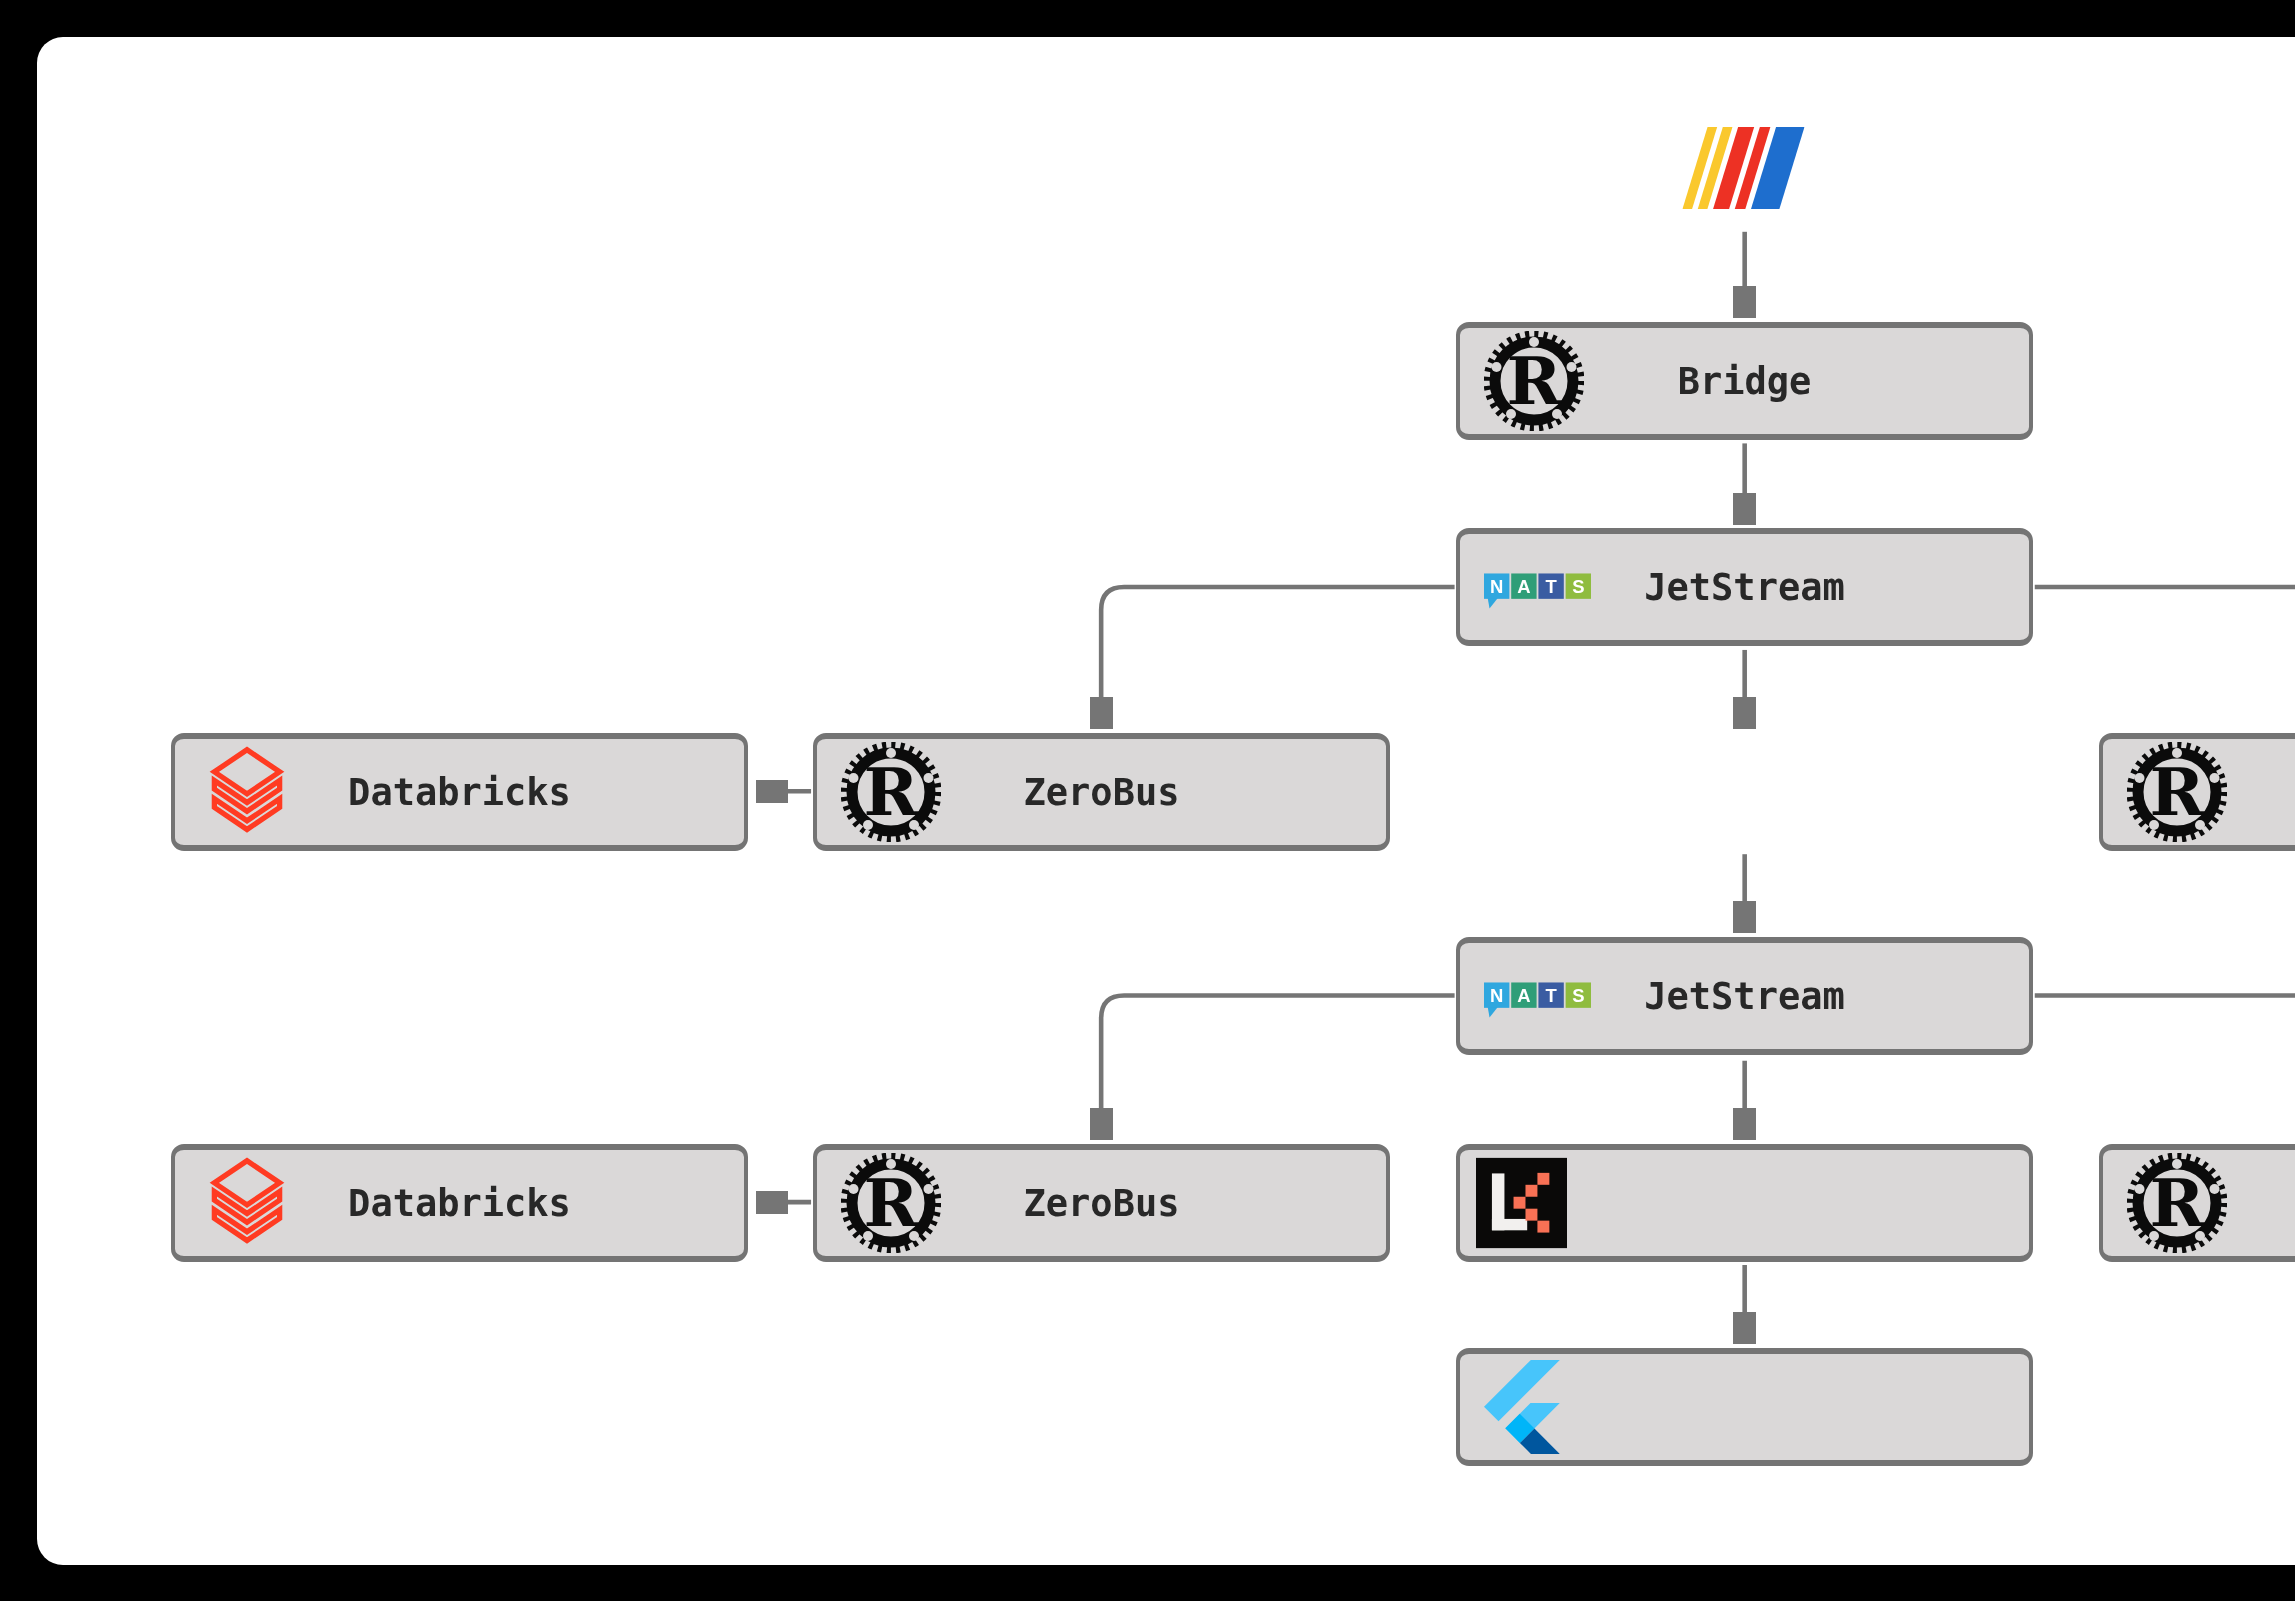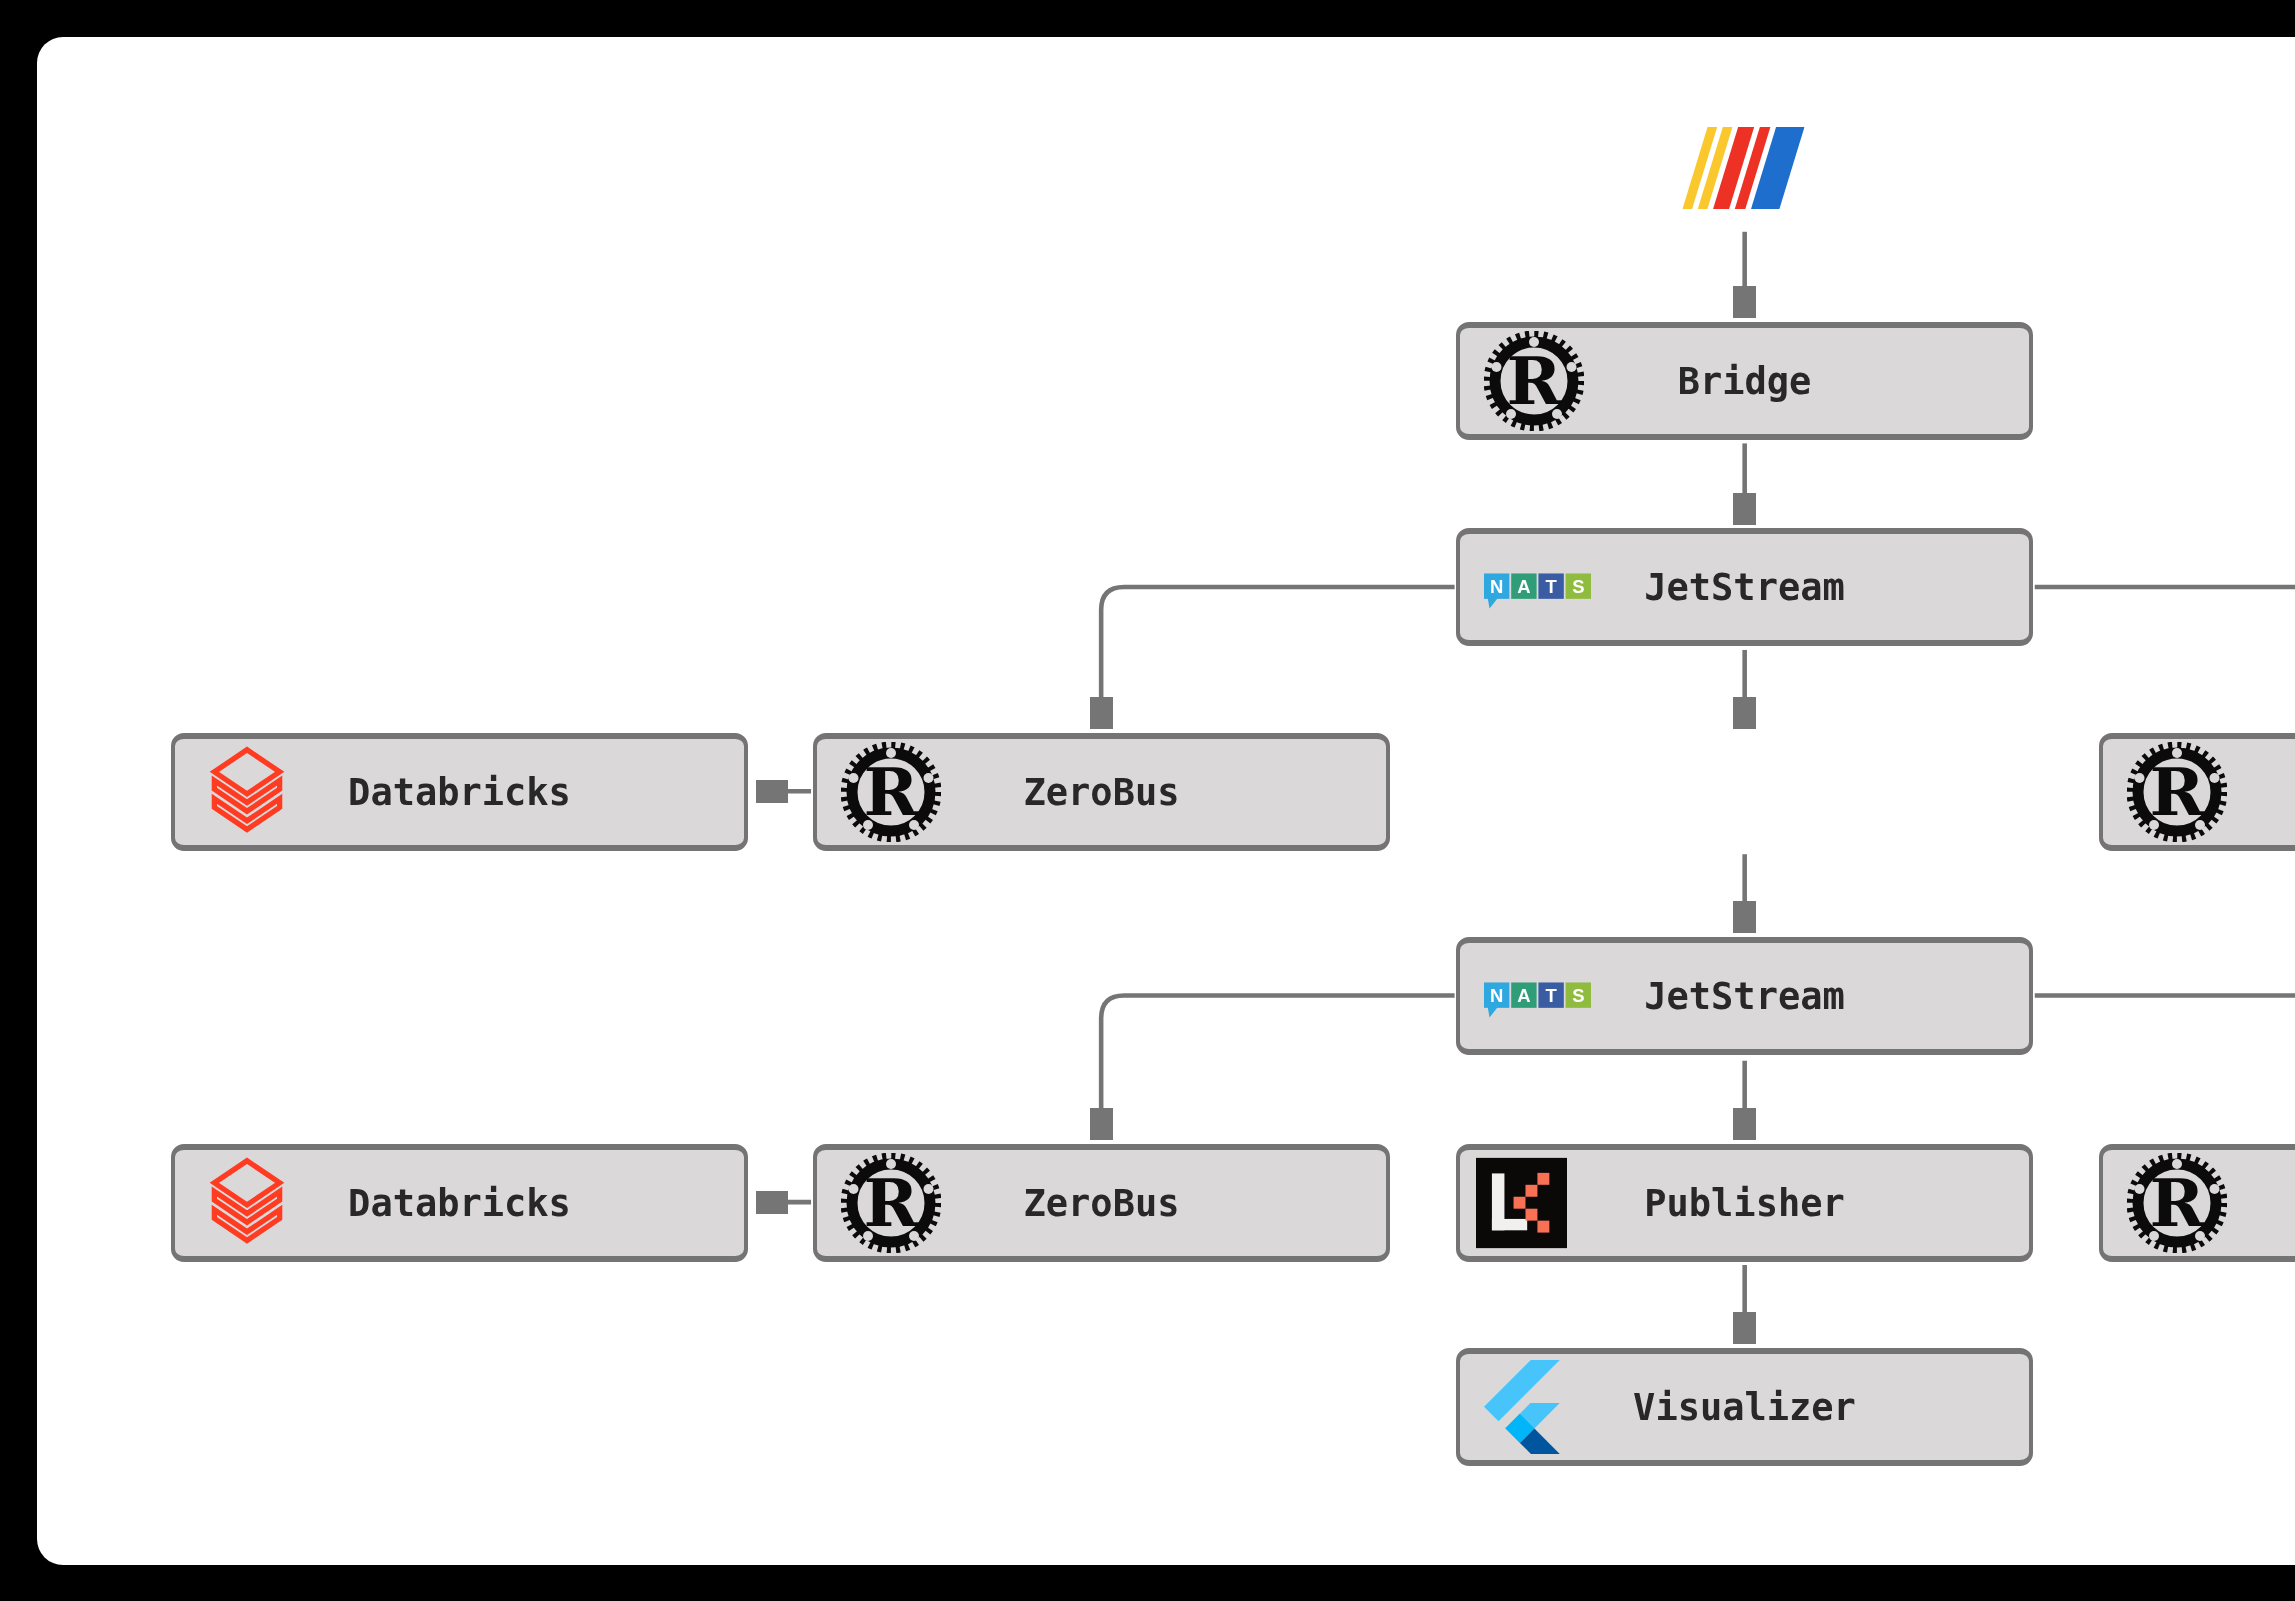--- a/index.html
+++ b/index.html
@@ -193,31 +193,29 @@
     <span class="icon"><svg width="100" height="100" viewBox="0 0 218 218">
           <use href="#sym-rust"></use>
         </svg></span>
     <span class="label">ZeroBus</span>
   </div>
 
   <div class="node" style="left:1456px;top:1144px">
     <span class="icon lk"><svg width="91" height="91" viewBox="0 0 198 198">
           <use href="#sym-lk"></use>
         </svg></span>
-    <span class="label">Publisher</span>
   </div>
 
   <div class="node" style="left:2099px;top:1144px">
     <span class="icon"><svg width="100" height="100" viewBox="0 0 218 218">
           <use href="#sym-rust"></use>
         </svg></span>
     <span class="label">Azure</span>
   </div>
 
   <div class="node" style="left:1456px;top:1348px">
     <span class="icon"><svg width="76" height="95" viewBox="0 0 166 206">
           <use href="#sym-flutter"></use>
         </svg></span>
-    <span class="label">Visualizer</span>
   </div>
 
 </div>
 
 
 </body></html>

